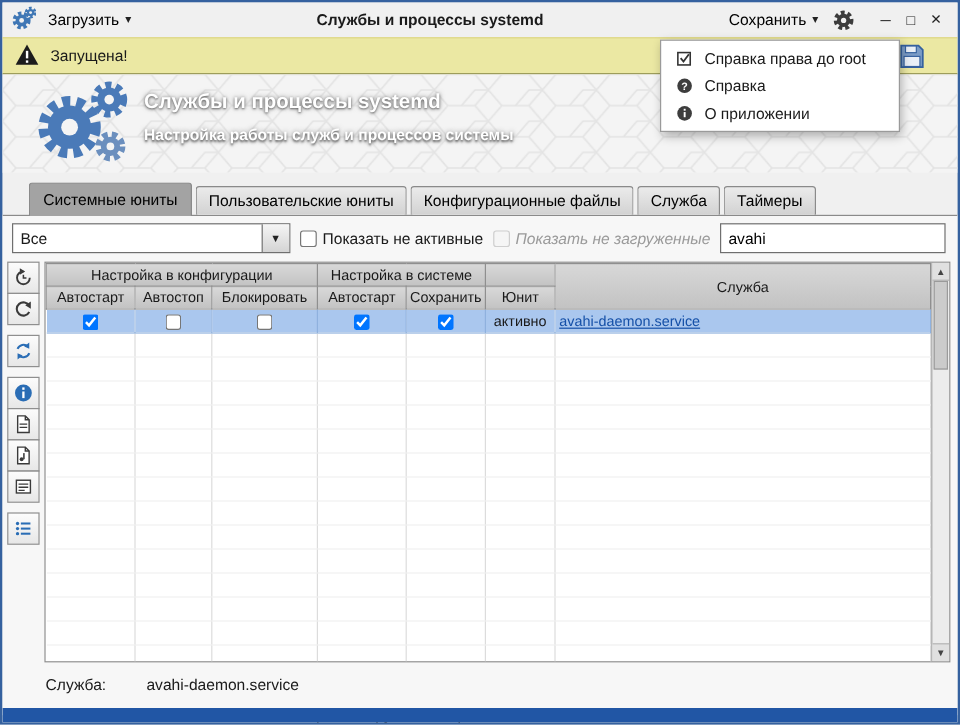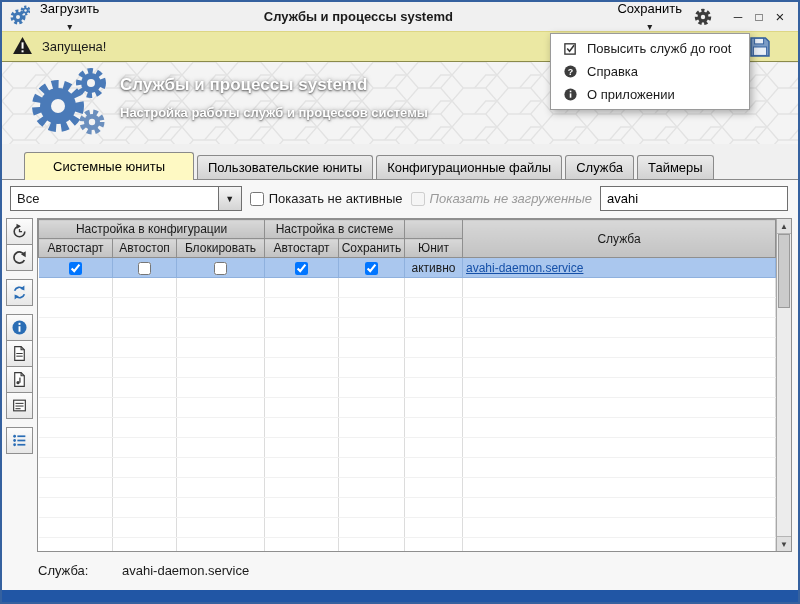--- a/index.html
+++ b/index.html
@@ -3,21 +3,21 @@
 <meta charset="utf-8">
 <style>
   html,body{margin:0;padding:0;}
   body{width:800px;height:604px;overflow:hidden;background:#fff;}
   .window{position:relative;width:800px;height:604px;box-sizing:border-box;
     border:2px solid #35619f;background:#f0f0f0;
     font-family:"Liberation Sans","DejaVu Sans",sans-serif;font-size:13px;color:#1a1a1a;overflow:hidden;}
 
   
   .titlebar{height:29px;display:flex;align-items:center;padding:0 8px;gap:6px;background:#f0f0f0;}
-  .tb-btn{display:flex;align-items:center;gap:5px;background:none;border:none;font:inherit;padding:2px 4px;cursor:default;flex-direction:column;}
+  .tb-btn{display:flex;align-items:center;gap:5px;background:none;border:none;font:inherit;padding:2px 4px;cursor:default;}
   .caret{font-size:10px;color:#222;}
   .tb-title{flex:1;text-align:center;font-weight:700;white-space:nowrap;overflow:hidden;}
   .win-controls{display:flex;gap:1px;margin-left:8px;}
   .win-btn{width:20px;height:20px;display:flex;align-items:center;justify-content:center;background:none;border:none;font-size:12px;color:#222;padding:0;}
 
   
   .warnbar{height:31px;background:#ebe8a3;border-top:1px solid #ddd685;border-bottom:1px solid #8a8a4a;
     display:flex;align-items:center;gap:9px;padding:0 10px;box-sizing:border-box;}
   .floppy{margin-left:auto;margin-right:16px;display:flex;}
 
@@ -28,21 +28,21 @@
   .hero-text{position:absolute;left:118px;top:13px;}
   .hero-title{font-size:17px;font-weight:700;color:#fff;
     text-shadow:0 1px 2px rgba(90,90,90,.95),0 0 4px rgba(120,120,120,.8);}
   .hero-sub{margin-top:10px;font-size:13px;font-weight:700;color:#fff;
     text-shadow:0 1px 2px rgba(90,90,90,.95),0 0 4px rgba(120,120,120,.8);}
 
   
   .tabs{padding:8px 0 0 22px;display:flex;align-items:flex-end;position:relative;}
   .tab{padding:4px 10px;background:linear-gradient(#ebebeb,#d2d2d2);border:1px solid #8a8a8a;border-bottom:none;
     border-radius:3px 3px 0 0;margin-right:3px;font:inherit;white-space:nowrap;}
-  .tab.active{background:#fef9c3;padding:6px 28px;margin-bottom:-1px;position:relative;z-index:2;}
+  .tab.active{background:#a3a3a3;padding:6px 11px;margin-bottom:-1px;position:relative;z-index:2;}
   .panel{background:#f7f7f7;border-top:1px solid #8a8a8a;height:417px;box-sizing:border-box;}
 
   
   .filterrow{display:flex;align-items:center;gap:8px;padding:6px 10px 5px 8px;}
   .combo{width:232px;height:25px;border:1px solid #6f6f6f;background:#fff;display:flex;align-items:stretch;box-sizing:border-box;}
   .combo-text{flex:1;display:flex;align-items:center;padding:0 6px;}
   .combo-btn{width:23px;border:none;border-left:1px solid #6f6f6f;background:linear-gradient(#f5f5f5,#d4d4d4);
     display:flex;align-items:center;justify-content:center;font-size:9px;color:#222;padding:0;}
   .chk{display:flex;align-items:center;gap:5px;white-space:nowrap;}
   .chk input{width:14px;height:14px;margin:0;}
@@ -461,21 +461,21 @@
   </div>
 
   <div class="statusbar"></div>
 
   <div class="menu">
     <div class="menu-item">
       <svg width="15" height="15" viewBox="0 0 16 16">
         <rect x="2" y="3" width="11" height="11" fill="none" stroke="#333" stroke-width="1.4"></rect>
         <path d="M4.5 8 l2.5 3 4.8-6.5" fill="none" stroke="#333" stroke-width="1.6"></path>
       </svg>
-      <span>Повысить служб до root</span>
+      <span>Справка права до root</span>
     </div>
     <div class="menu-item">
       <svg width="15" height="15" viewBox="0 0 16 16">
         <circle cx="8" cy="8" r="6.5" fill="#3d3d3d"></circle>
         <text x="8" y="11.4" text-anchor="middle" font-size="9.5" font-weight="bold" fill="#fff">?</text>
       </svg>
       <span>Справка</span>
     </div>
     <div class="menu-item">
       <svg width="15" height="15" viewBox="0 0 16 16">

